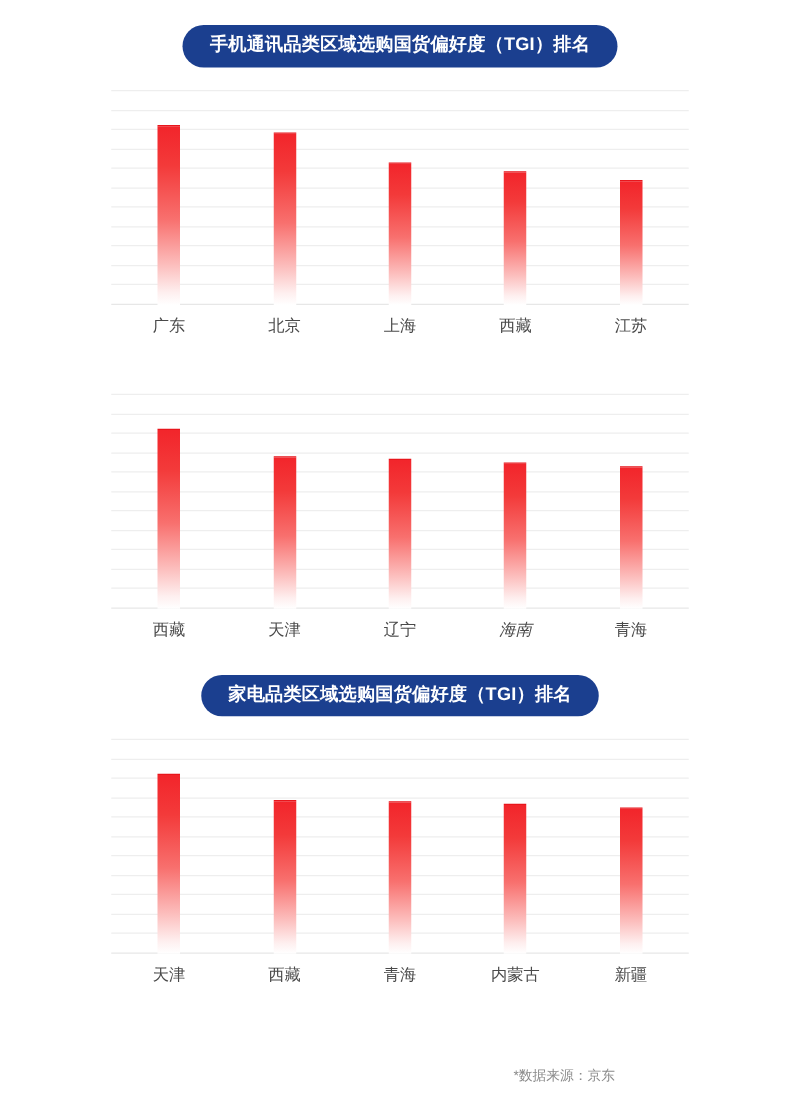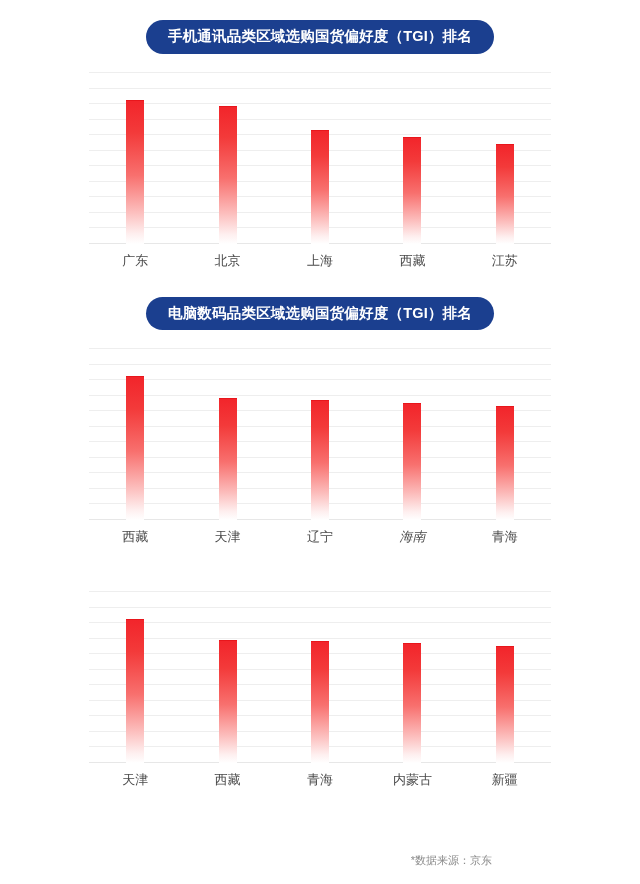--- a/index.html
+++ b/index.html
@@ -165,66 +165,20 @@
             <div class="bar" style="height: 100px;"></div>
           </div>
         </div>
     </div>
     <div class="labels">
         <span class="x-label" style="left: 10%;">广东</span>
         <span class="x-label" style="left: 30%;">北京</span>
         <span class="x-label" style="left: 50%;">上海</span>
         <span class="x-label" style="left: 70%;">西藏</span>
         <span class="x-label" style="left: 90%;">江苏</span>
-      </div>
-  </div>
-
-  <div class="chart-block" style="padding-top:23px;">
-    <div class="title-row">
-      <span class="title-pill">电脑数码品类区域选购国货偏好度（TGI）排名</span>
-    </div>
-    <div class="plot" style="margin-top:18px;">
-      <div class="gridlines">
-          <div class="gridline" style="top: 0px;"></div>
-          <div class="gridline" style="top: 16px;"></div>
-          <div class="gridline" style="top: 31px;"></div>
-          <div class="gridline" style="top: 47px;"></div>
-          <div class="gridline" style="top: 62px;"></div>
-          <div class="gridline" style="top: 78px;"></div>
-          <div class="gridline" style="top: 93px;"></div>
-          <div class="gridline" style="top: 109px;"></div>
-          <div class="gridline" style="top: 124px;"></div>
-          <div class="gridline" style="top: 140px;"></div>
-          <div class="gridline" style="top: 155px;"></div>
-          <div class="gridline base" style="top: 171px;"></div>
-        </div>
-      <div class="bars">
-          <div class="bar-slot" style="left: 0%; width: 20%;">
-            <div class="bar" style="height: 144px;"></div>
-          </div>
-          <div class="bar-slot" style="left: 20%; width: 20%;">
-            <div class="bar" style="height: 122px;"></div>
-          </div>
-          <div class="bar-slot" style="left: 40%; width: 20%;">
-            <div class="bar" style="height: 120px;"></div>
-          </div>
-          <div class="bar-slot" style="left: 60%; width: 20%;">
-            <div class="bar" style="height: 117px;"></div>
-          </div>
-          <div class="bar-slot" style="left: 80%; width: 20%;">
-            <div class="bar" style="height: 114px;"></div>
-          </div>
-        </div>
-    </div>
-    <div class="labels">
-        <span class="x-label" style="left: 10%;">西藏</span>
-        <span class="x-label" style="left: 30%;">天津</span>
-        <span class="x-label" style="left: 50%;">辽宁</span>
-        <span class="x-label" style="left: 70%; font-style: italic;">海南</span>
-        <span class="x-label" style="left: 90%;">青海</span>
       </div>
   </div>
 
   <div class="chart-block" style="padding-top:23px;">
     <div class="plot" style="margin-top:18px;">
       <div class="gridlines">
           <div class="gridline" style="top: 0px;"></div>
           <div class="gridline" style="top: 16px;"></div>
           <div class="gridline" style="top: 31px;"></div>
           <div class="gridline" style="top: 47px;"></div>
@@ -235,20 +189,66 @@
           <div class="gridline" style="top: 124px;"></div>
           <div class="gridline" style="top: 140px;"></div>
           <div class="gridline" style="top: 155px;"></div>
           <div class="gridline base" style="top: 171px;"></div>
         </div>
       <div class="bars">
           <div class="bar-slot" style="left: 0%; width: 20%;">
             <div class="bar" style="height: 144px;"></div>
           </div>
           <div class="bar-slot" style="left: 20%; width: 20%;">
+            <div class="bar" style="height: 122px;"></div>
+          </div>
+          <div class="bar-slot" style="left: 40%; width: 20%;">
+            <div class="bar" style="height: 120px;"></div>
+          </div>
+          <div class="bar-slot" style="left: 60%; width: 20%;">
+            <div class="bar" style="height: 117px;"></div>
+          </div>
+          <div class="bar-slot" style="left: 80%; width: 20%;">
+            <div class="bar" style="height: 114px;"></div>
+          </div>
+        </div>
+    </div>
+    <div class="labels">
+        <span class="x-label" style="left: 10%;">西藏</span>
+        <span class="x-label" style="left: 30%;">天津</span>
+        <span class="x-label" style="left: 50%;">辽宁</span>
+        <span class="x-label" style="left: 70%; font-style: italic;">海南</span>
+        <span class="x-label" style="left: 90%;">青海</span>
+      </div>
+  </div>
+
+  <div class="chart-block" style="padding-top:23px;">
+    <div class="title-row">
+      <span class="title-pill">家电品类区域选购国货偏好度（TGI）排名</span>
+    </div>
+    <div class="plot" style="margin-top:18px;">
+      <div class="gridlines">
+          <div class="gridline" style="top: 0px;"></div>
+          <div class="gridline" style="top: 16px;"></div>
+          <div class="gridline" style="top: 31px;"></div>
+          <div class="gridline" style="top: 47px;"></div>
+          <div class="gridline" style="top: 62px;"></div>
+          <div class="gridline" style="top: 78px;"></div>
+          <div class="gridline" style="top: 93px;"></div>
+          <div class="gridline" style="top: 109px;"></div>
+          <div class="gridline" style="top: 124px;"></div>
+          <div class="gridline" style="top: 140px;"></div>
+          <div class="gridline" style="top: 155px;"></div>
+          <div class="gridline base" style="top: 171px;"></div>
+        </div>
+      <div class="bars">
+          <div class="bar-slot" style="left: 0%; width: 20%;">
+            <div class="bar" style="height: 144px;"></div>
+          </div>
+          <div class="bar-slot" style="left: 20%; width: 20%;">
             <div class="bar" style="height: 123px;"></div>
           </div>
           <div class="bar-slot" style="left: 40%; width: 20%;">
             <div class="bar" style="height: 122px;"></div>
           </div>
           <div class="bar-slot" style="left: 60%; width: 20%;">
             <div class="bar" style="height: 120px;"></div>
           </div>
           <div class="bar-slot" style="left: 80%; width: 20%;">
             <div class="bar" style="height: 117px;"></div>

